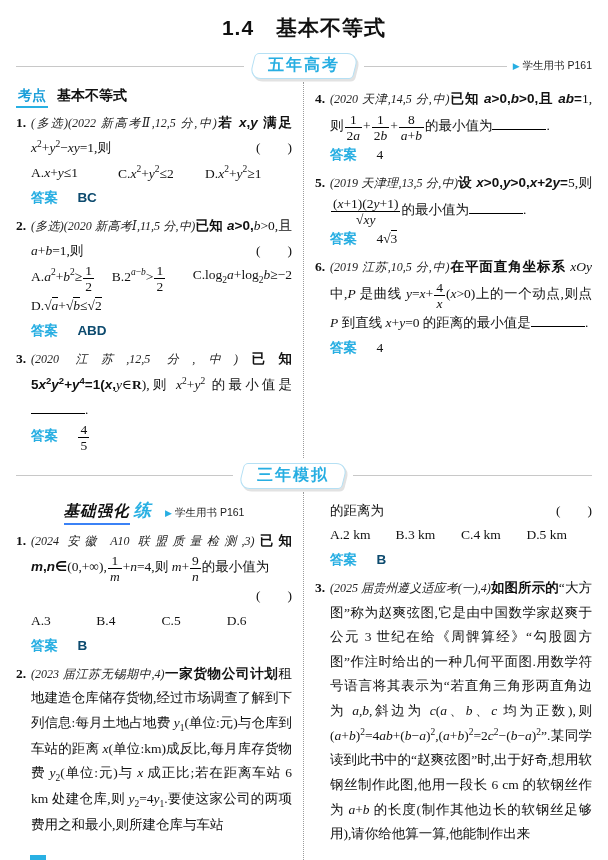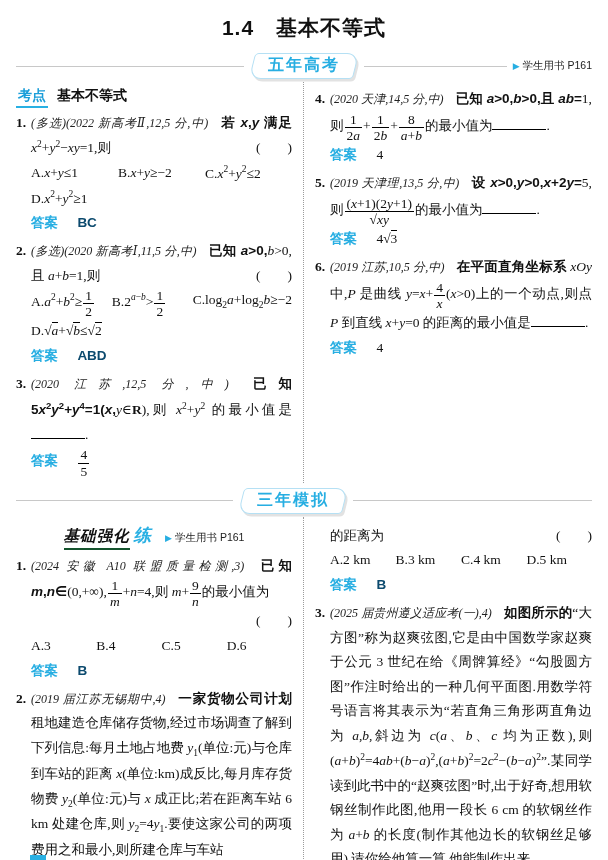--- a/index.html
+++ b/index.html
@@ -27,29 +27,29 @@
   .col.right{padding-left:11px;}
   .cols.exam{min-height:362px;margin-bottom:2px;justify-content:flex-end;}
   
   .topic{margin:5px 0 3px;display:flex;align-items:baseline;gap:9px;}
   .topic-label{color:#1b9ed9;font-family:"Liberation Sans","DejaVu Sans",sans-serif;font-weight:bold;
                font-size:14px;border-bottom:2px solid #29b0e3;padding:0 2px 1px;}
   .topic-title{font-family:"Liberation Sans","DejaVu Sans",sans-serif;font-weight:bold;font-size:14px;}
   
   .subheader{display:flex;align-items:baseline;justify-content:center;gap:4px;margin:6px 0 4px;}
   .sub-title{font-family:"Liberation Sans","DejaVu Sans",sans-serif;font-weight:bold;font-style:italic;
-             font-size:15.5px;border-bottom:2px solid #14532d;padding-bottom:1px;letter-spacing:1px;}
+             font-size:15.5px;border-bottom:2px solid #3b82f6;padding-bottom:1px;letter-spacing:1px;}
   .sub-accent{color:#29b0e3;font-family:"Liberation Sans","DejaVu Sans",sans-serif;font-weight:bold;
               font-style:italic;font-size:17.5px;}
   .subheader .bookref{margin-left:10px;}
   
   .q{position:relative;padding-left:15px;text-align:justify;line-height:1.82;}
   .qnum{position:absolute;left:0;top:0;font-weight:bold;}
   .src{font-style:italic;font-size:12px;color:#222;}
-  .st{font-family:"Liberation Sans","DejaVu Sans",sans-serif;font-weight:600;padding-left:12px;}
+  .st{font-family:"Liberation Sans","DejaVu Sans",sans-serif;font-weight:600;}
   .pr{float:right;}
   .pr-line{display:block;text-align:right;}
   .opts{display:grid;grid-template-columns:1fr 1fr 1fr;}
   .opts.c4{grid-template-columns:1fr 1fr 1fr 1fr;}
   .blank{display:inline-block;width:54px;height:1em;border-bottom:1px solid #000;}
   sup{font-size:9.5px;}  sub{font-size:9.5px;}
   .fr{display:inline-block;text-align:center;vertical-align:-0.75em;line-height:1.12;margin:0 1px;}
   .fr .t{display:block;border-bottom:1px solid #000;padding:0 2px;}
   .fr .b{display:block;padding:0 2px;}
   .rad{white-space:nowrap;}
@@ -85,21 +85,20 @@
     <div class="col left">
       <div class="topic">
         <span class="topic-label">考点</span>
         <span class="topic-title">基本不等式</span>
       </div>
 
       <div class="q">
         <span class="qnum">1.</span>
         <span><span class="src">(多选)(2022 新高考Ⅱ,12,5 分,中)</span><span class="st">若 <i>x</i>,<i>y</i> 满足</span> <i>x</i><sup>2</sup>+<i>y</i><sup>2</sup>−<i>xy</i>=1,则<span class="pr">(  )</span><span class="opts">
               <span>A.<i>x</i>+<i>y</i>≤1</span>
-              <span>B.<i>x</i>+<i>y</i>≥−2</span>
               <span>C.<i>x</i><sup>2</sup>+<i>y</i><sup>2</sup>≤2</span>
               <span>D.<i>x</i><sup>2</sup>+<i>y</i><sup>2</sup>≥1</span>
             </span></span>
       </div>
       <div class="ans">
         <span class="ans-label">答案</span>
         <span class="ans-value"><span class="cy">BC</span></span>
       </div>
 
       <div class="q">
@@ -184,21 +183,21 @@
               <span>D.6</span>
             </span></span>
       </div>
       <div class="ans">
         <span class="ans-label">答案</span>
         <span class="ans-value"><span class="cy">B</span></span>
       </div>
 
       <div class="q">
         <span class="qnum">2.</span>
-        <span><span class="src">(2019 届江苏无锡期中,4)</span><span class="st">一家货物公司计划</span>租地建造仓库储存货物,经过市场调查了解到下列信息:每月土地占地费 <i>y</i><sub>1</sub>(单位:元)与仓库到车站的距离 <i>x</i>(单位:km)成反比,每月库存货物费 <i>y</i><sub>2</sub>(单位:元)与 <i>x</i> 成正比;若在距离车站 6 km 处建仓库,则 <i>y</i><sub>2</sub>=4<i>y</i><sub>1</sub>.要使这家公司的两项费用之和最小,则所建仓库与车站</span>
+        <span><span class="src">(2023 届江苏无锡期中,4)</span><span class="st">一家货物公司计划</span>租地建造仓库储存货物,经过市场调查了解到下列信息:每月土地占地费 <i>y</i><sub>1</sub>(单位:元)与仓库到车站的距离 <i>x</i>(单位:km)成反比,每月库存货物费 <i>y</i><sub>2</sub>(单位:元)与 <i>x</i> 成正比;若在距离车站 6 km 处建仓库,则 <i>y</i><sub>2</sub>=4<i>y</i><sub>1</sub>.要使这家公司的两项费用之和最小,则所建仓库与车站</span>
       </div>
     </div>
 
     <div class="col right">
       <div class="cont" style="margin-top:7px">的距离为<span class="pr">(  )</span><span class="opts c4">
             <span>A.2 km</span>
             <span>B.3 km</span>
             <span>C.4 km</span>
             <span>D.5 km</span>
           </span></div>

